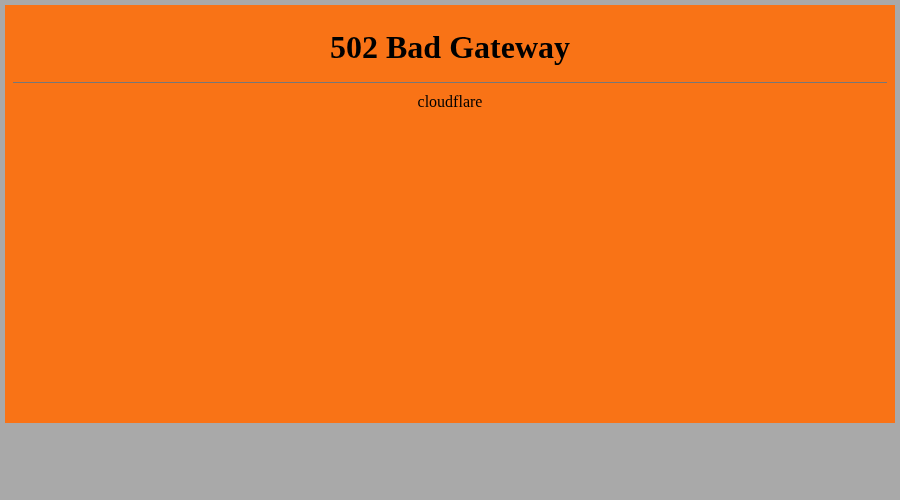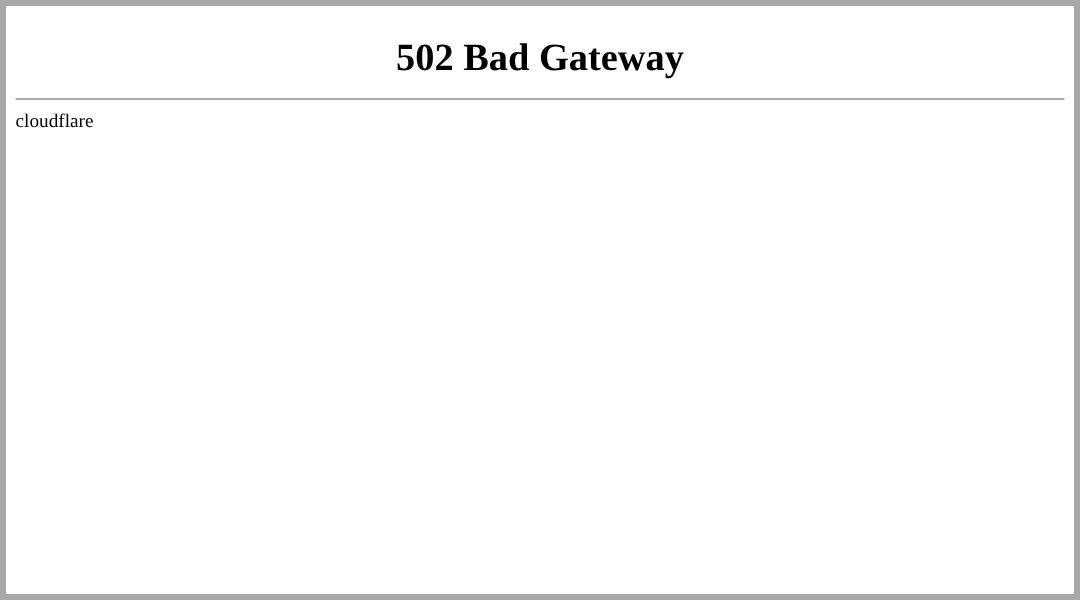--- a/index.html
+++ b/index.html
@@ -6,42 +6,43 @@
       margin: 0;
       padding: 0;
       width: 900px;
       height: 500px;
       box-sizing: border-box;
       font-family: "Times New Roman", Times, serif;
       background: #a9a9a9;
     }
     .viewport {
       width: 900px;
-      height: 500px;
+      height: 428px;
       box-sizing: border-box;
       border: 5px solid #a9a9a9;
-      background: #ffffff;
+      background: #f97316;
     }
     .content {
       box-sizing: border-box;
       padding: 8px;
     }
     h1.error-title {
       font-size: 32px;
       font-weight: bold;
       text-align: center;
       margin: 16px 0 16px 0;
       color: #000;
     }
     hr.divider {
       border: none;
       border-top: 1px solid #777;
       margin: 6px 0 10px 0;
     }
     .server-name {
+      text-align: center;
       font-size: 16px;
       color: #000;
       margin: 6px 0;
     }
   </style>
 </head>
 <body>
 
 <div class="viewport">
   <div class="content">

